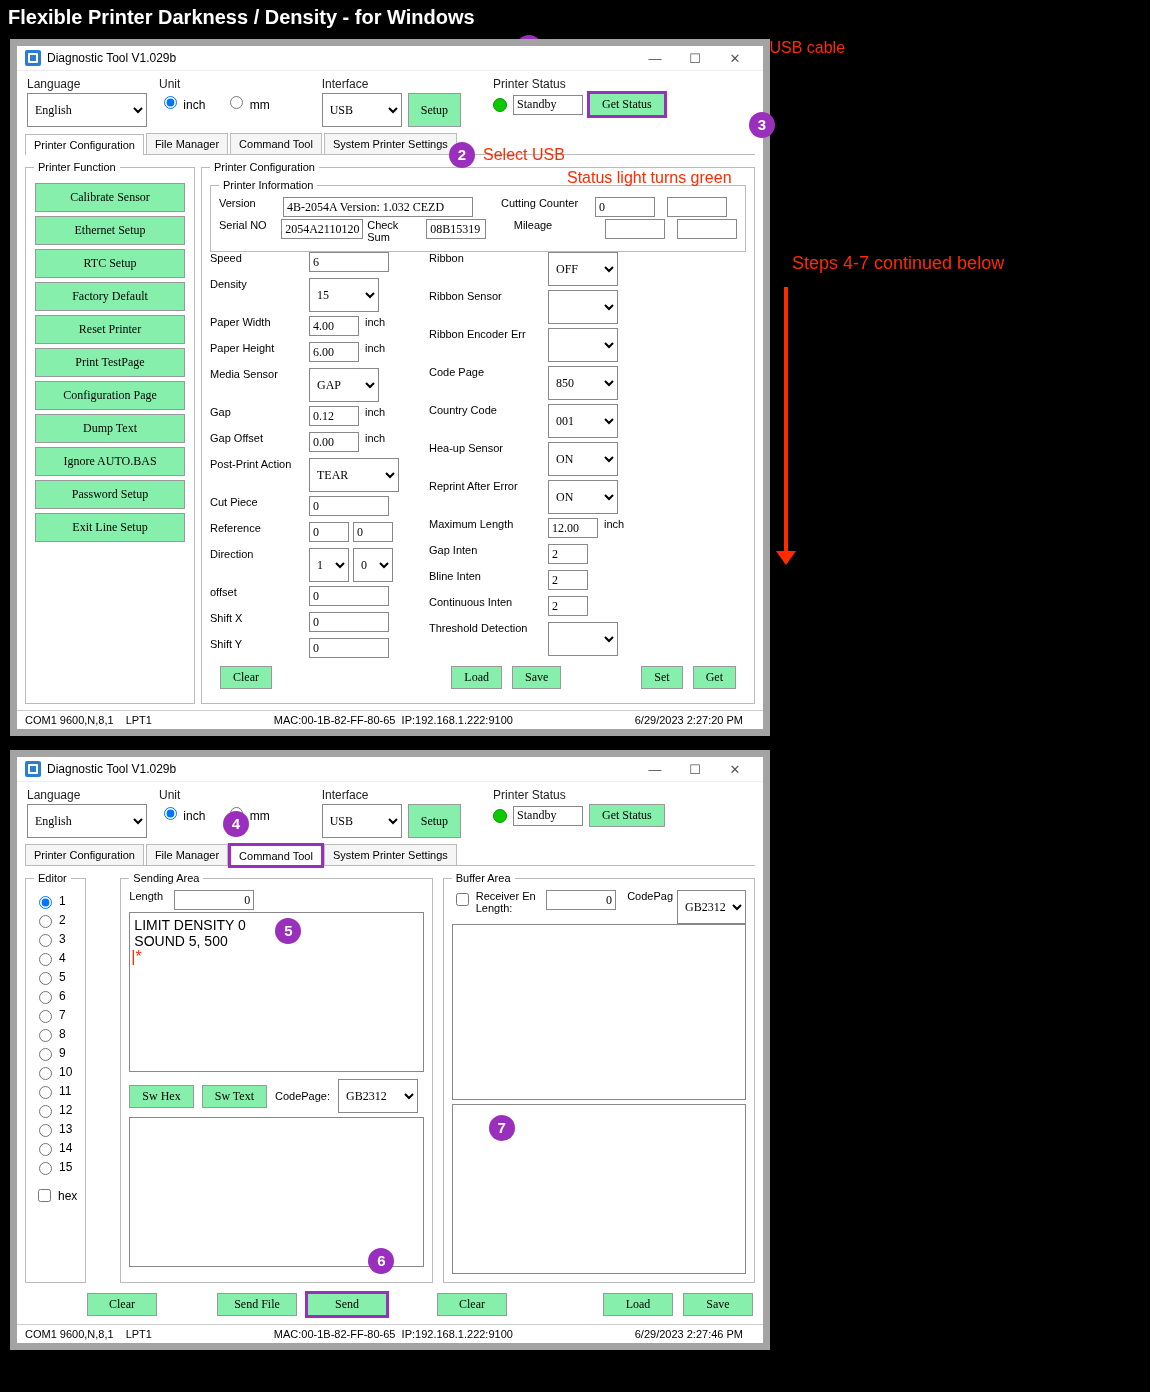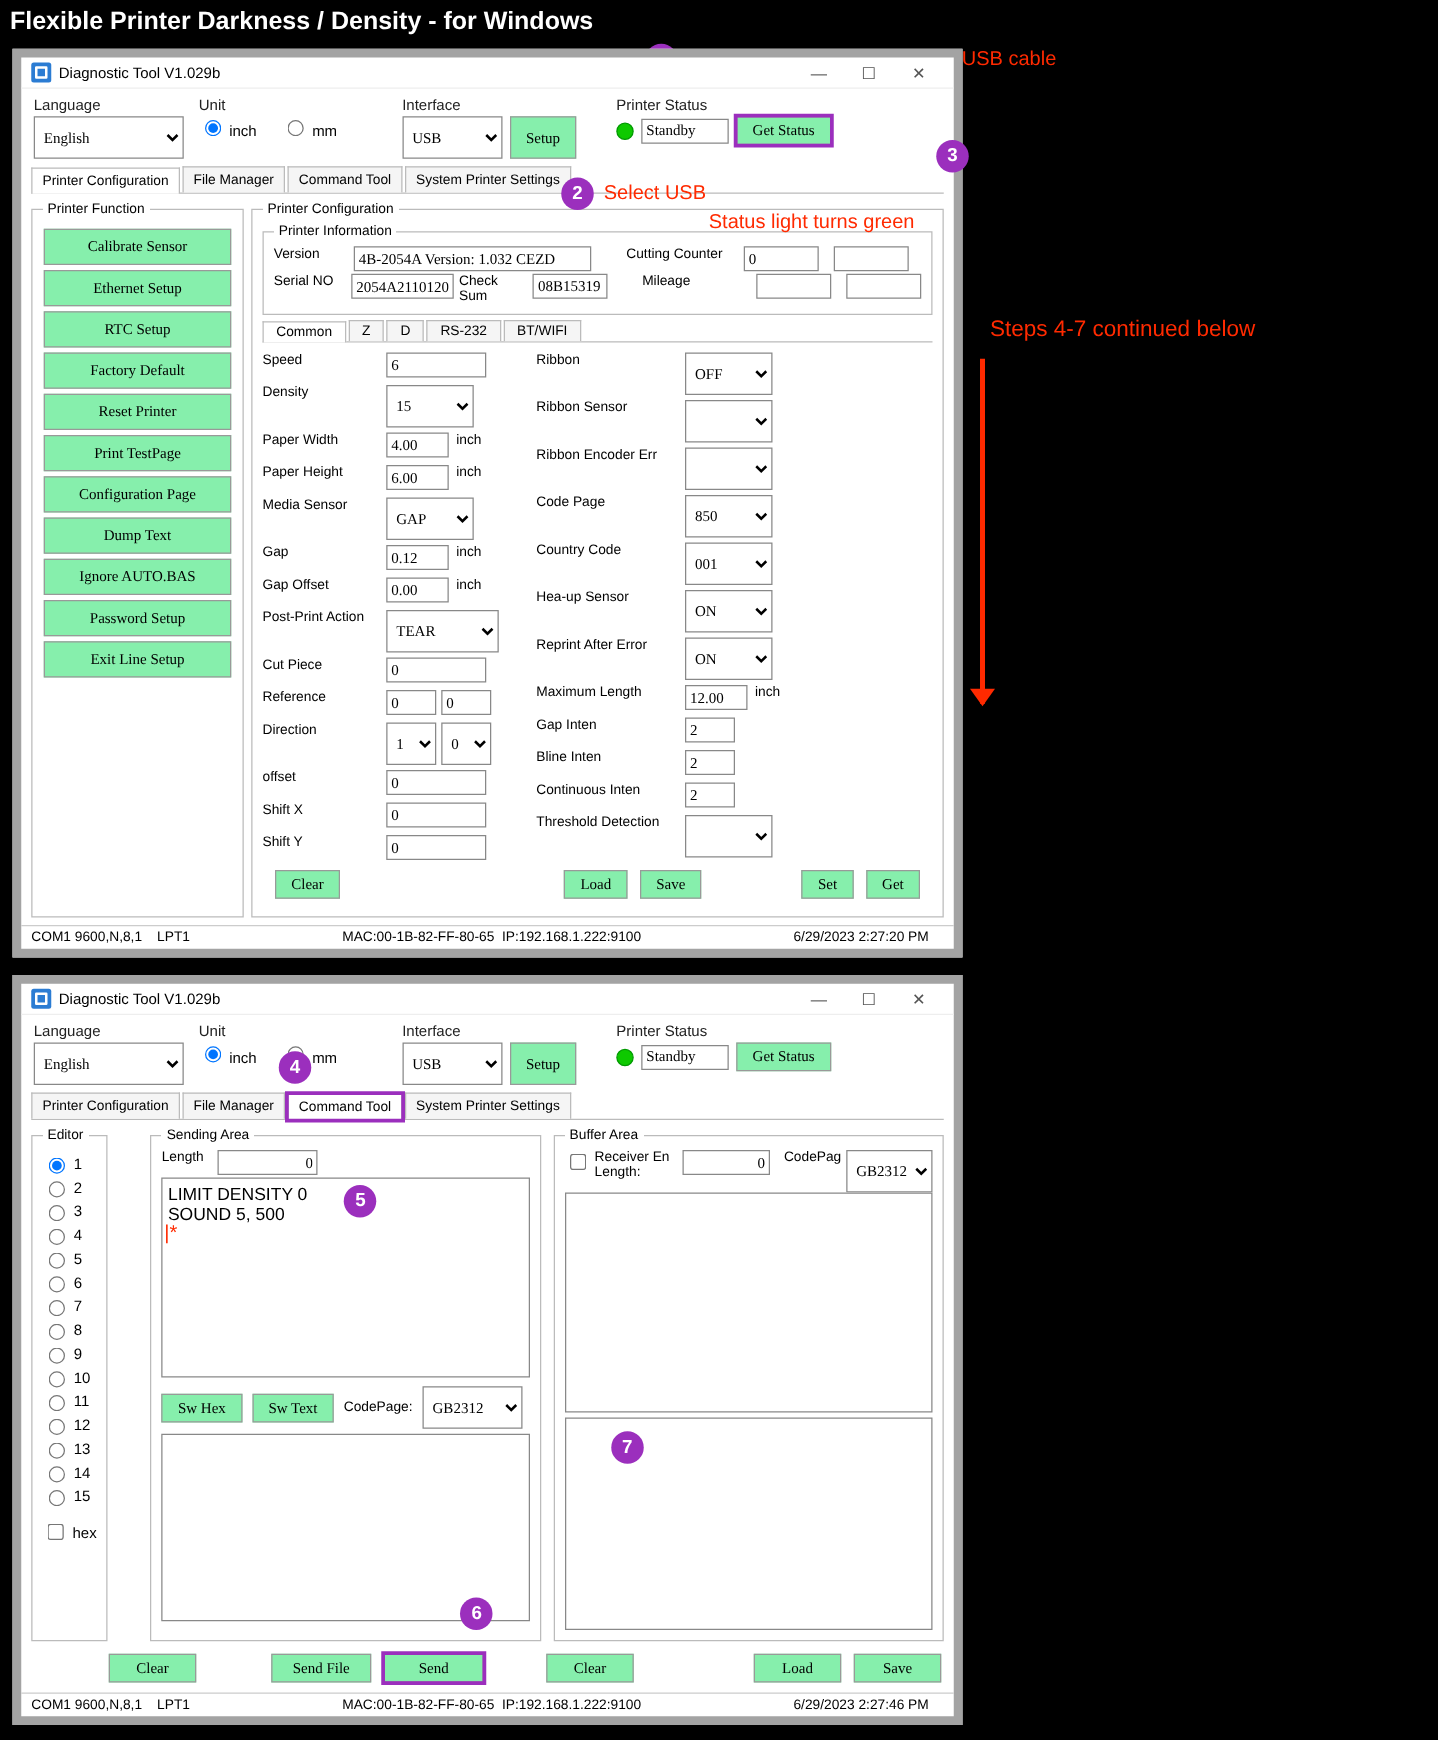--- a/index.html
+++ b/index.html
@@ -171,27 +171,20 @@
           <input type="text" style="width: 82px;" value="2054A211012006">
           <span style="font-size:11px;">Check Sum</span>
           <input type="text" class="inp60" value="08B15319" style="">
           <span style="width:20px"></span>
           <span class="lab" style="width:90px">Mileage</span>
           <input type="text" class="inp60" style="">
           <input type="text" class="inp60" style="margin-left: 8px;">
         </div>
       </fieldset>
 
-      <div class="inner-tabs">
-        <div class="itab active">Common</div>
-        <div class="itab">Z</div>
-        <div class="itab">D</div>
-        <div class="itab">RS-232</div>
-        <div class="itab">BT/WIFI</div>
-      </div>
 
       <div class="grid2">
         <div class="col">
           <div class="row">
                 <span class="lab">Speed</span>
                 <input type="text" class="inp80" value="6" style="">
               </div>
           <div class="row">
                 <span class="lab">Density</span>
                 <select class="sel60"><option>15</option></select>

